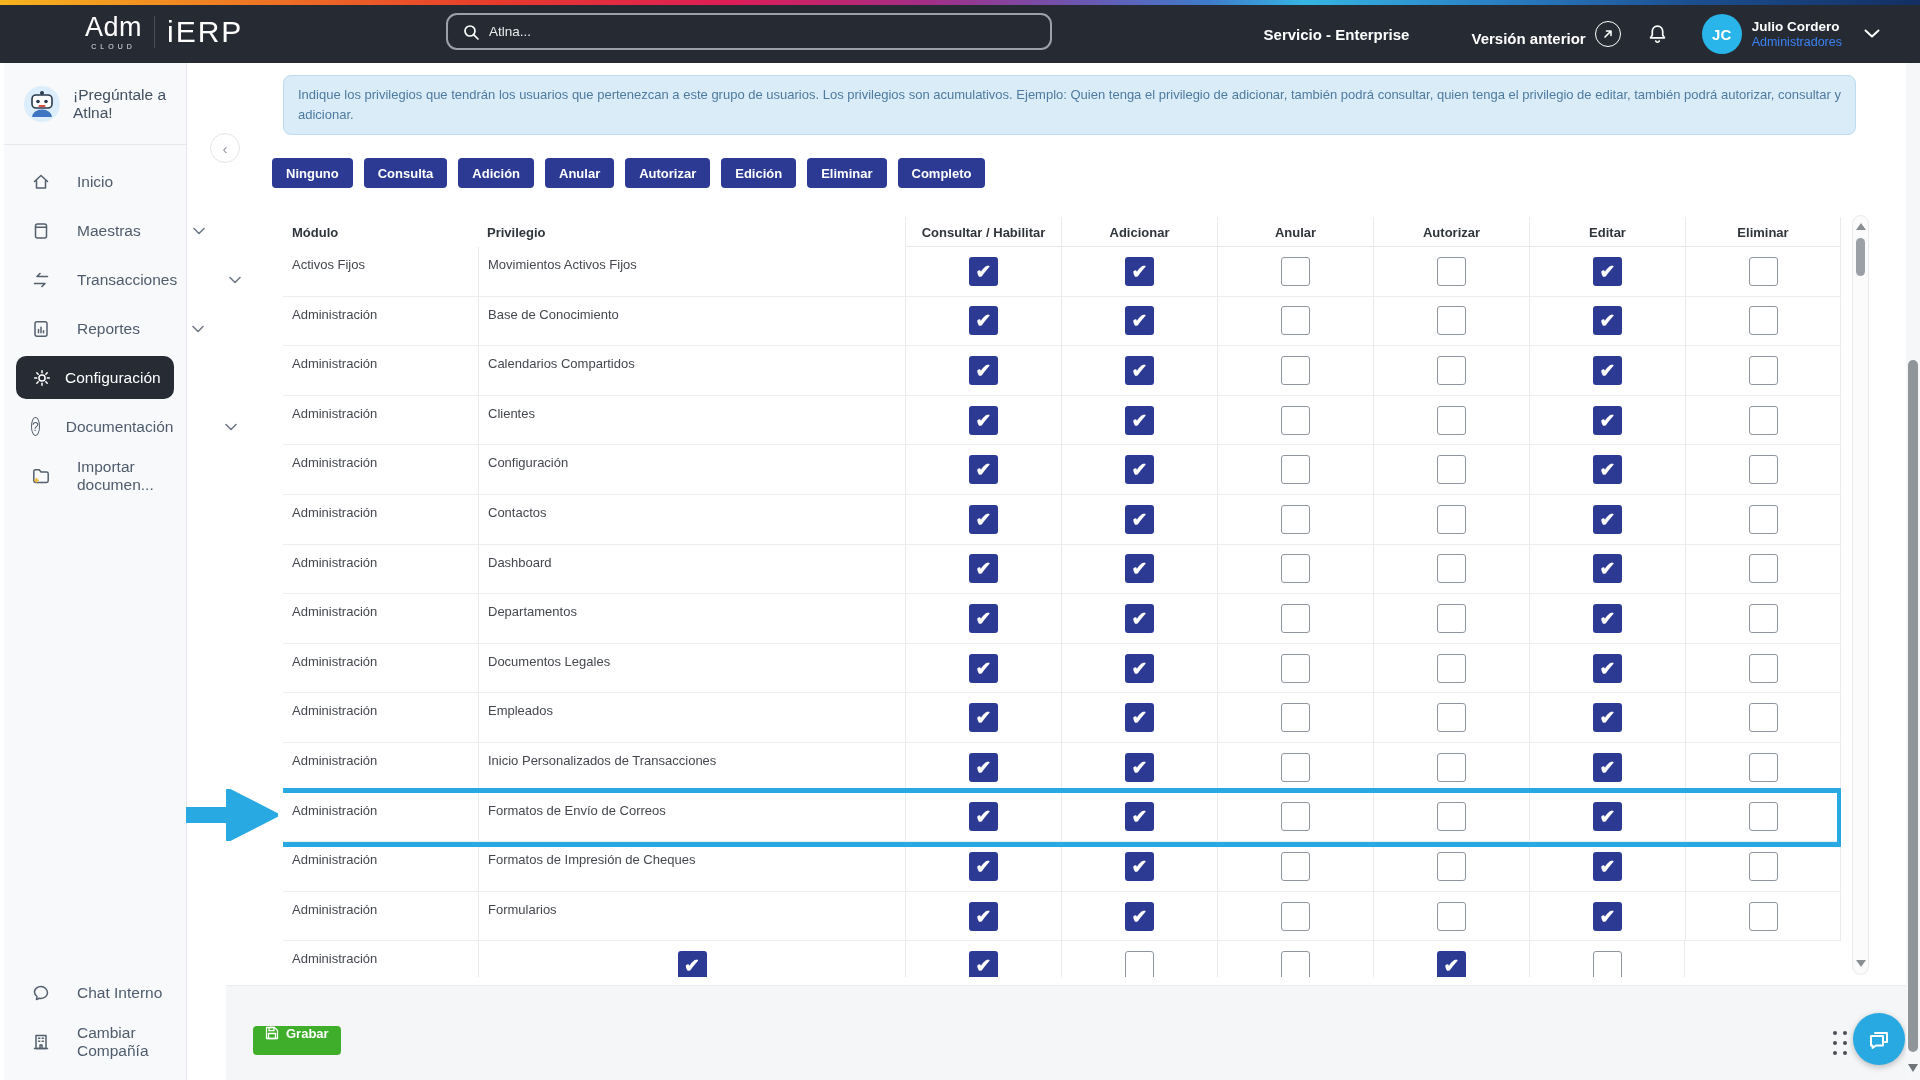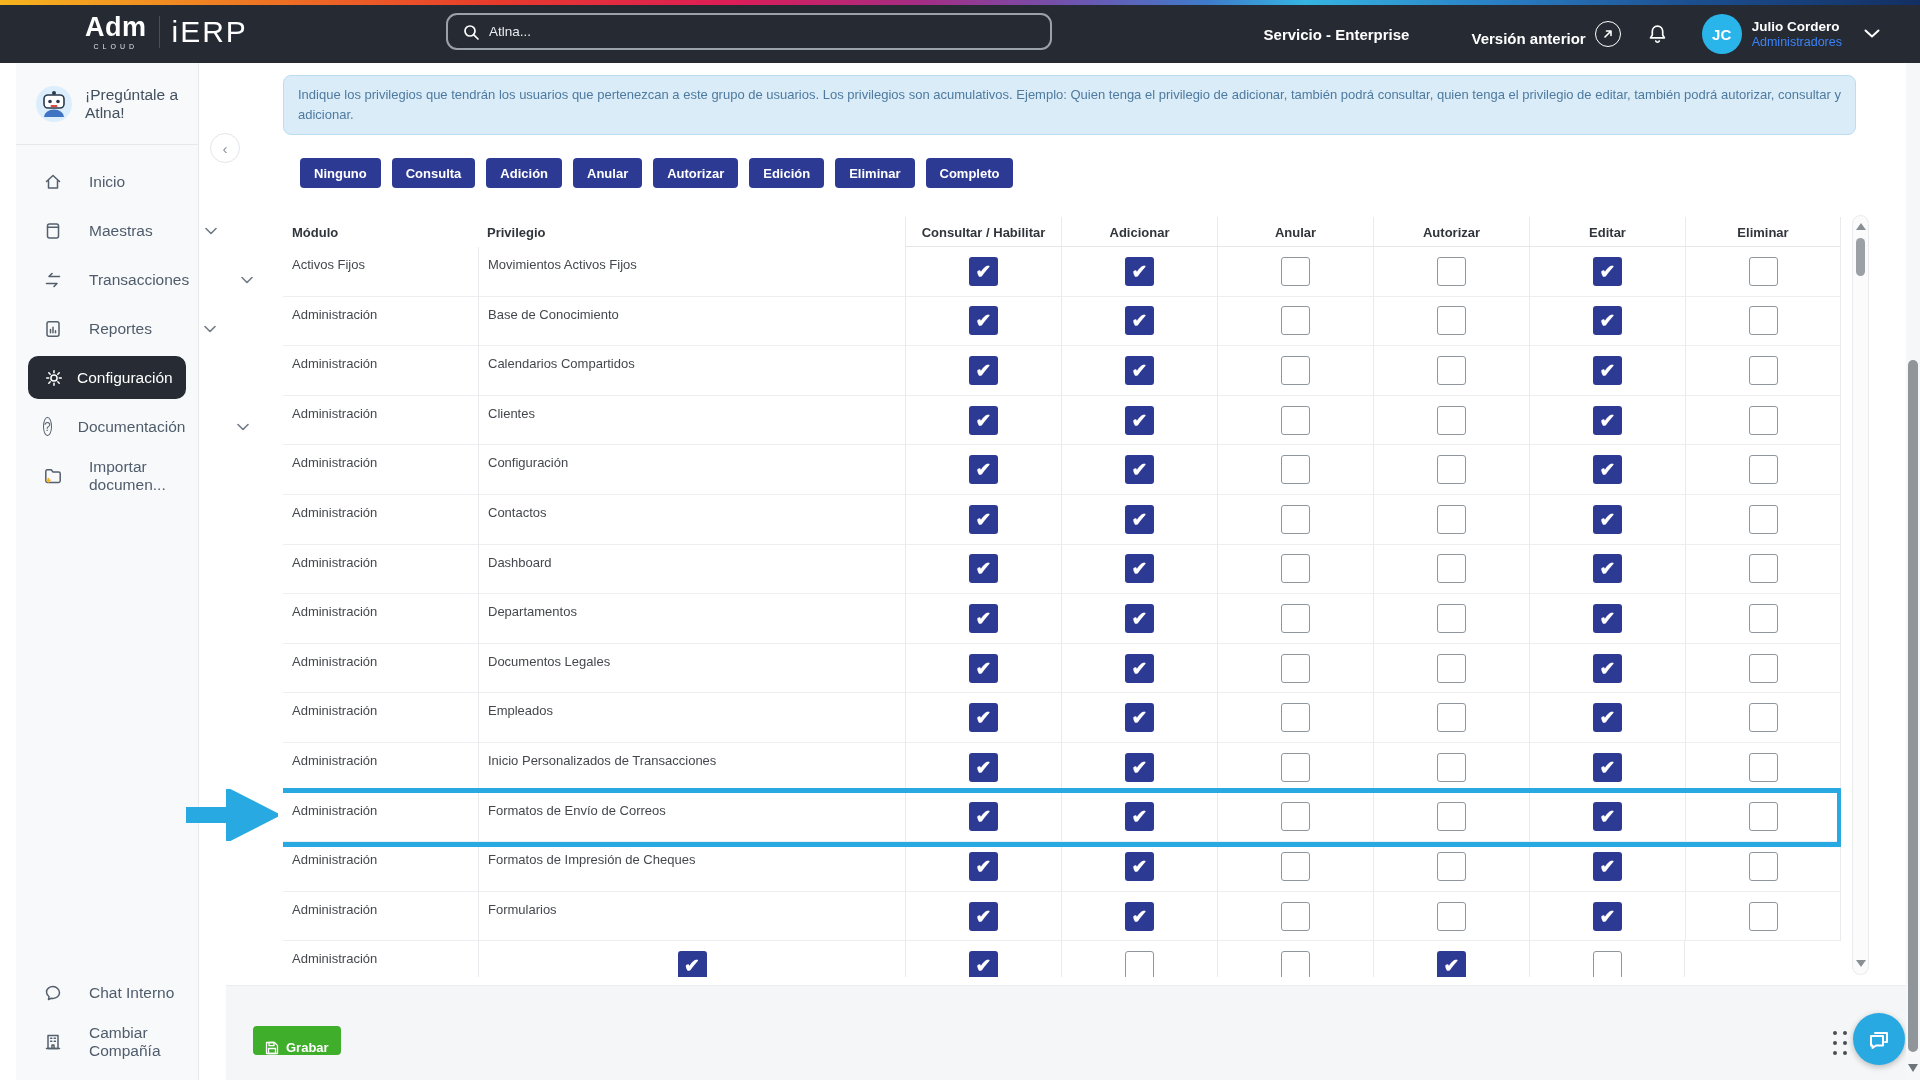--- a/index.html
+++ b/index.html
@@ -5,21 +5,21 @@
   * { margin:0; padding:0; box-sizing:border-box; }
   html,body { width:1920px; height:1080px; overflow:hidden;
     font-family:"Liberation Sans", sans-serif; background:#fff; position:relative; }
 
   
   .topbar { position:absolute; top:0; left:0; width:1920px; height:63px; background:#262b33; z-index:20; }
   .grad { position:absolute; top:0; left:0; right:0; height:5px;
     background:linear-gradient(90deg,#f6b41e 0%,#ef7c23 12%,#e73a2c 26%,#dd1d57 38%,#a42d85 48%,#6e55b0 56%,#3e7ccb 63%,#35b5e2 68%,#2a7fc4 78%,#1c4f90 88%,#132f62 100%); }
   .logo { position:absolute; left:85px; top:14px; display:flex; align-items:center; gap:12px; color:#fff; }
   .logo-adm { display:flex; flex-direction:column; align-items:center; line-height:1; }
-  .logo-adm .adm { font-size:27px; font-weight:bold; letter-spacing:.5px; }
+  .logo-adm .adm { font-size:27px; font-weight:normal; letter-spacing:.5px; }
   .logo-adm .cloud { font-size:7px; letter-spacing:4px; margin-top:2px; color:#dfe3e8; }
   .logo-sep { width:1px; height:32px; background:#4a505a; }
   .logo-ierp { font-size:30px; font-weight:normal; letter-spacing:2px; }
   .search { position:absolute; left:446px; top:13px; width:606px; height:37px;
     border:2px solid #9aa1a9; border-radius:11px; background:#262b33;
     display:flex; align-items:center; padding:0 14px; gap:9px; color:#e8ebee; }
   .search .ph { font-size:13.5px; }
   .top-right { position:absolute; right:40px; top:5px; height:58px; display:flex; align-items:center; color:#fff; }
   .svc { font-size:15px; font-weight:bold; }
   .ver { display:flex; align-items:flex-end; gap:9px; margin-left:62px; cursor:pointer; }
@@ -28,21 +28,21 @@
     display:flex; align-items:center; justify-content:center; }
   .bell { margin-left:24px; display:flex; }
   .user { display:flex; align-items:center; margin-left:32px; gap:10px; cursor:pointer; }
   .avatar { width:40px; height:40px; border-radius:50%; background:#2ab5ea; color:#fff;
     font-size:15px; font-weight:bold; display:flex; align-items:center; justify-content:center; }
   .uname { font-size:13.5px; font-weight:bold; line-height:17px; }
   .urole { font-size:12.5px; color:#3b82f6; line-height:15px; }
   .user .chev { margin-left:12px; display:flex; }
 
   
-  .sidebar { position:absolute; left:16px; top:63px; width:183px; bottom:0; background:#f7f9fb;
+  .sidebar { position:absolute; left:4px; top:63px; width:183px; bottom:0; background:#f7f9fb;
     border-right:1px solid #e6e8ec; z-index:5; }
   .assistant { height:82px; display:flex; align-items:center; gap:13px; padding-left:20px;
     border-bottom:1px solid #e6e8ec; color:#43505f; font-size:15.5px; cursor:pointer; }
   .collapse-btn { position:absolute; left:210px; top:133px; width:30px; height:30px; border-radius:50%;
     background:#fff; border:1px solid #e2e5e9; color:#8a9099; font-size:15px;
     display:flex; align-items:center; justify-content:center; z-index:25; cursor:pointer; }
   .nav { padding-top:12px; }
   .nav-item { height:49px; display:flex; align-items:center; gap:26px; padding:0 18px 0 27px;
     color:#505c6b; font-size:15.5px; cursor:pointer; }
   .nav-item .grow { flex:1; }
@@ -51,21 +51,21 @@
     align-items:center; gap:13px; padding:0 16px; color:#fff; }
   .pill .grow { flex:1; }
   .icon-q { width:19px; height:19px; border:1.5px solid #55606d; border-radius:50%;
     font-size:12px; display:flex; align-items:center; justify-content:center; color:#55606d; }
   .side-footer { position:absolute; bottom:14px; left:0; right:0; }
 
   
   .main { position:absolute; left:226px; top:63px; right:0; bottom:0; background:#fff; }
   .banner { margin:12px 64px 0 57px; background:#d9ecf8; border:1px solid #bcdcef; border-radius:8px;
     padding:9px 14px; color:#4f7a9f; font-size:13px; line-height:20px; }
-  .filters { margin:23px 0 0 74px; display:flex; gap:11px; }
+  .filters { margin:23px 0 0 46px; display:flex; gap:11px; }
   .fbtn { height:30px; padding:0 14px; background:#2d3a94; color:#fff; border:none; border-radius:4px;
     font-family:"Liberation Sans",sans-serif; font-size:13px; font-weight:600; cursor:pointer; }
 
   .tblwrap { position:relative; margin:29px 0 0 57px; width:1558px; height:760px; overflow:hidden; }
   .trow { display:grid; grid-template-columns:195px 427px repeat(6,156px); }
   .trow.thead { height:30px; }
   .trow.data { height:49.6px; }
   .cell { font-size:13px; }
   .th { font-weight:bold; color:#30353b; }
   .th.txt { padding:8px 8px 0 9px; }
@@ -92,21 +92,21 @@
   .tbl-scroll .up { top:7px; border-bottom:7px solid #8a8f94; }
   .tbl-scroll .down { bottom:7px; border-top:7px solid #8a8f94; }
   .tbl-scroll .thumb { position:absolute; left:3px; top:22px; width:9px; height:38px;
     background:#9aa0a5; border-radius:5px; }
 
   
   .footer { position:absolute; left:0; right:14px; bottom:0; height:95px; background:#f4f6f8;
     border-top:1px solid #eaecef; }
   .save-btn { position:absolute; left:27px; top:40px; height:29px; padding:0 12px;
     background:#3fae2b; border:none; border-radius:4px; color:#fff; font-size:13px; font-weight:bold;
-    font-family:"Liberation Sans",sans-serif; display:flex; align-items:flex-end; gap:7px; cursor:pointer; }
+    font-family:"Liberation Sans",sans-serif; display:flex; align-items:flex-start; gap:7px; cursor:pointer; }
   .dots { position:absolute; left:1607px; top:45px; display:grid;
     grid-template-columns:repeat(2,4px); grid-auto-rows:4px; gap:6px; }
   .dots i { width:4px; height:4px; border-radius:50%; background:#4a4f55; }
   .fab { position:absolute; left:1627px; top:27px; width:52px; height:52px; border-radius:50%;
     background:#29a9e1; display:flex; align-items:center; justify-content:center;
     box-shadow:0 2px 6px rgba(0,0,0,.25); cursor:pointer; }
 
   
   .page-scroll { position:absolute; right:0; top:63px; width:14px; bottom:0; background:#f6f7f9; z-index:30; }
   .page-scroll .thumb { position:absolute; left:2px; width:10px; top:297px; height:692px;

